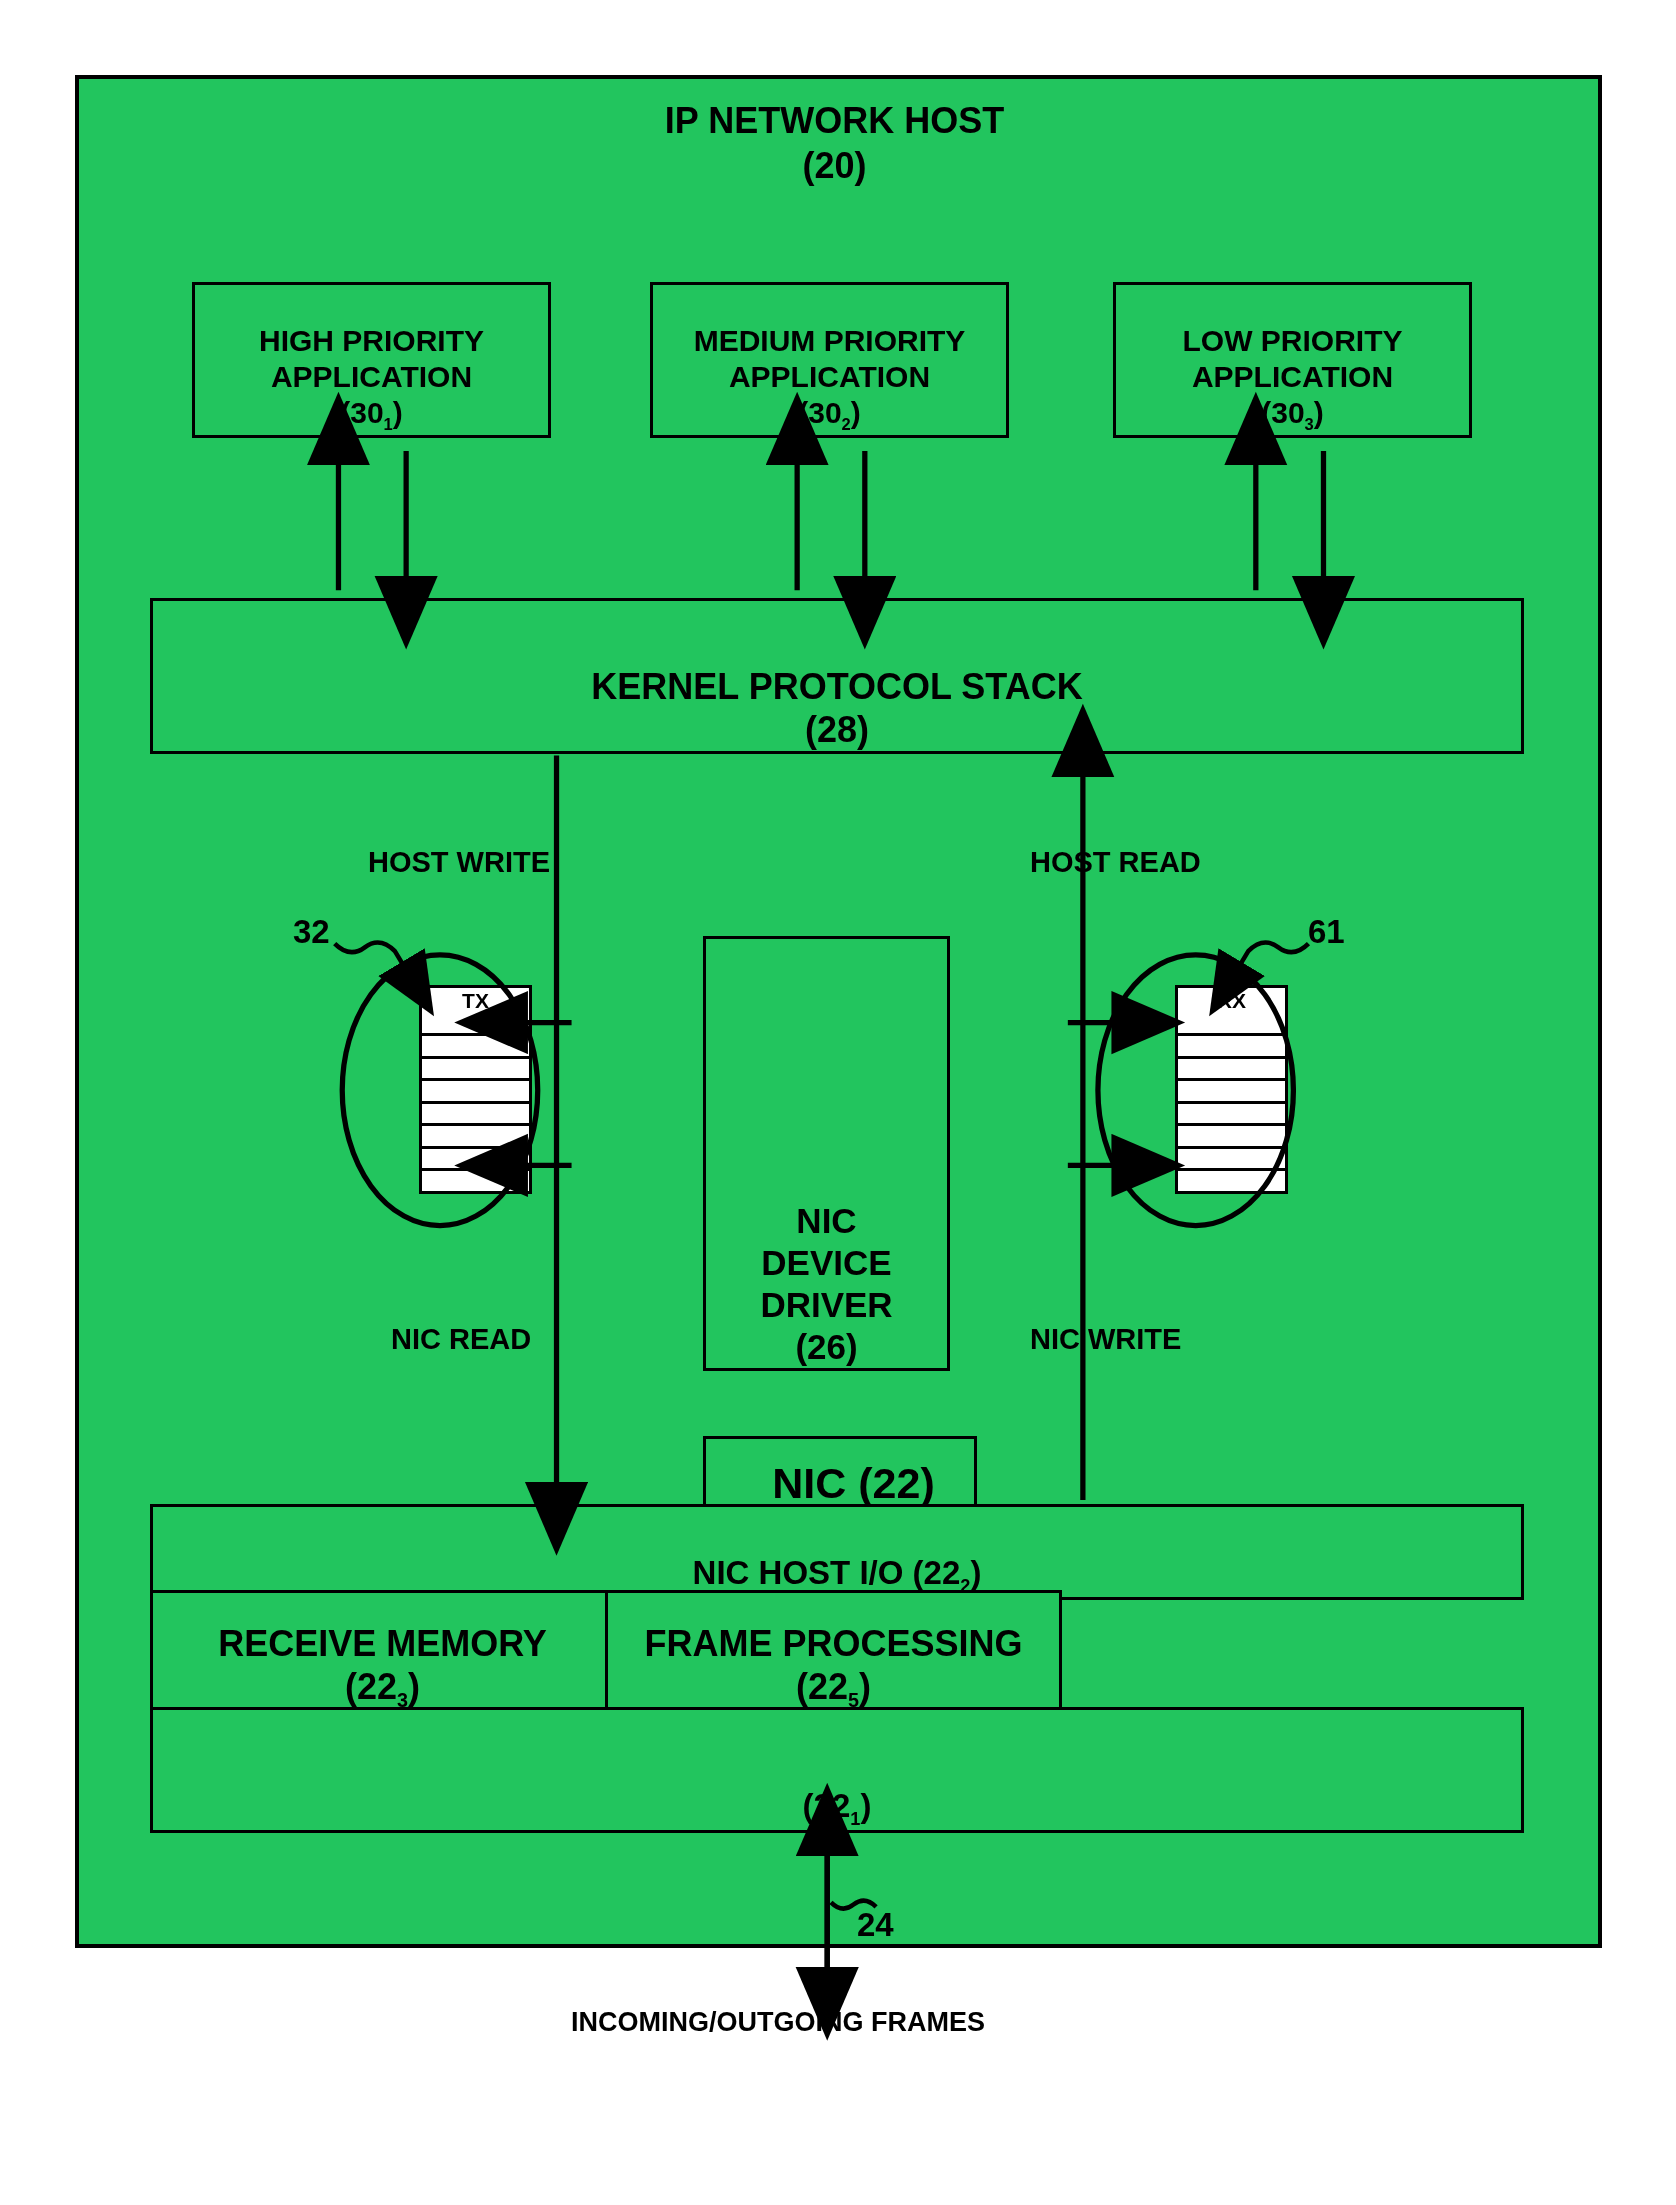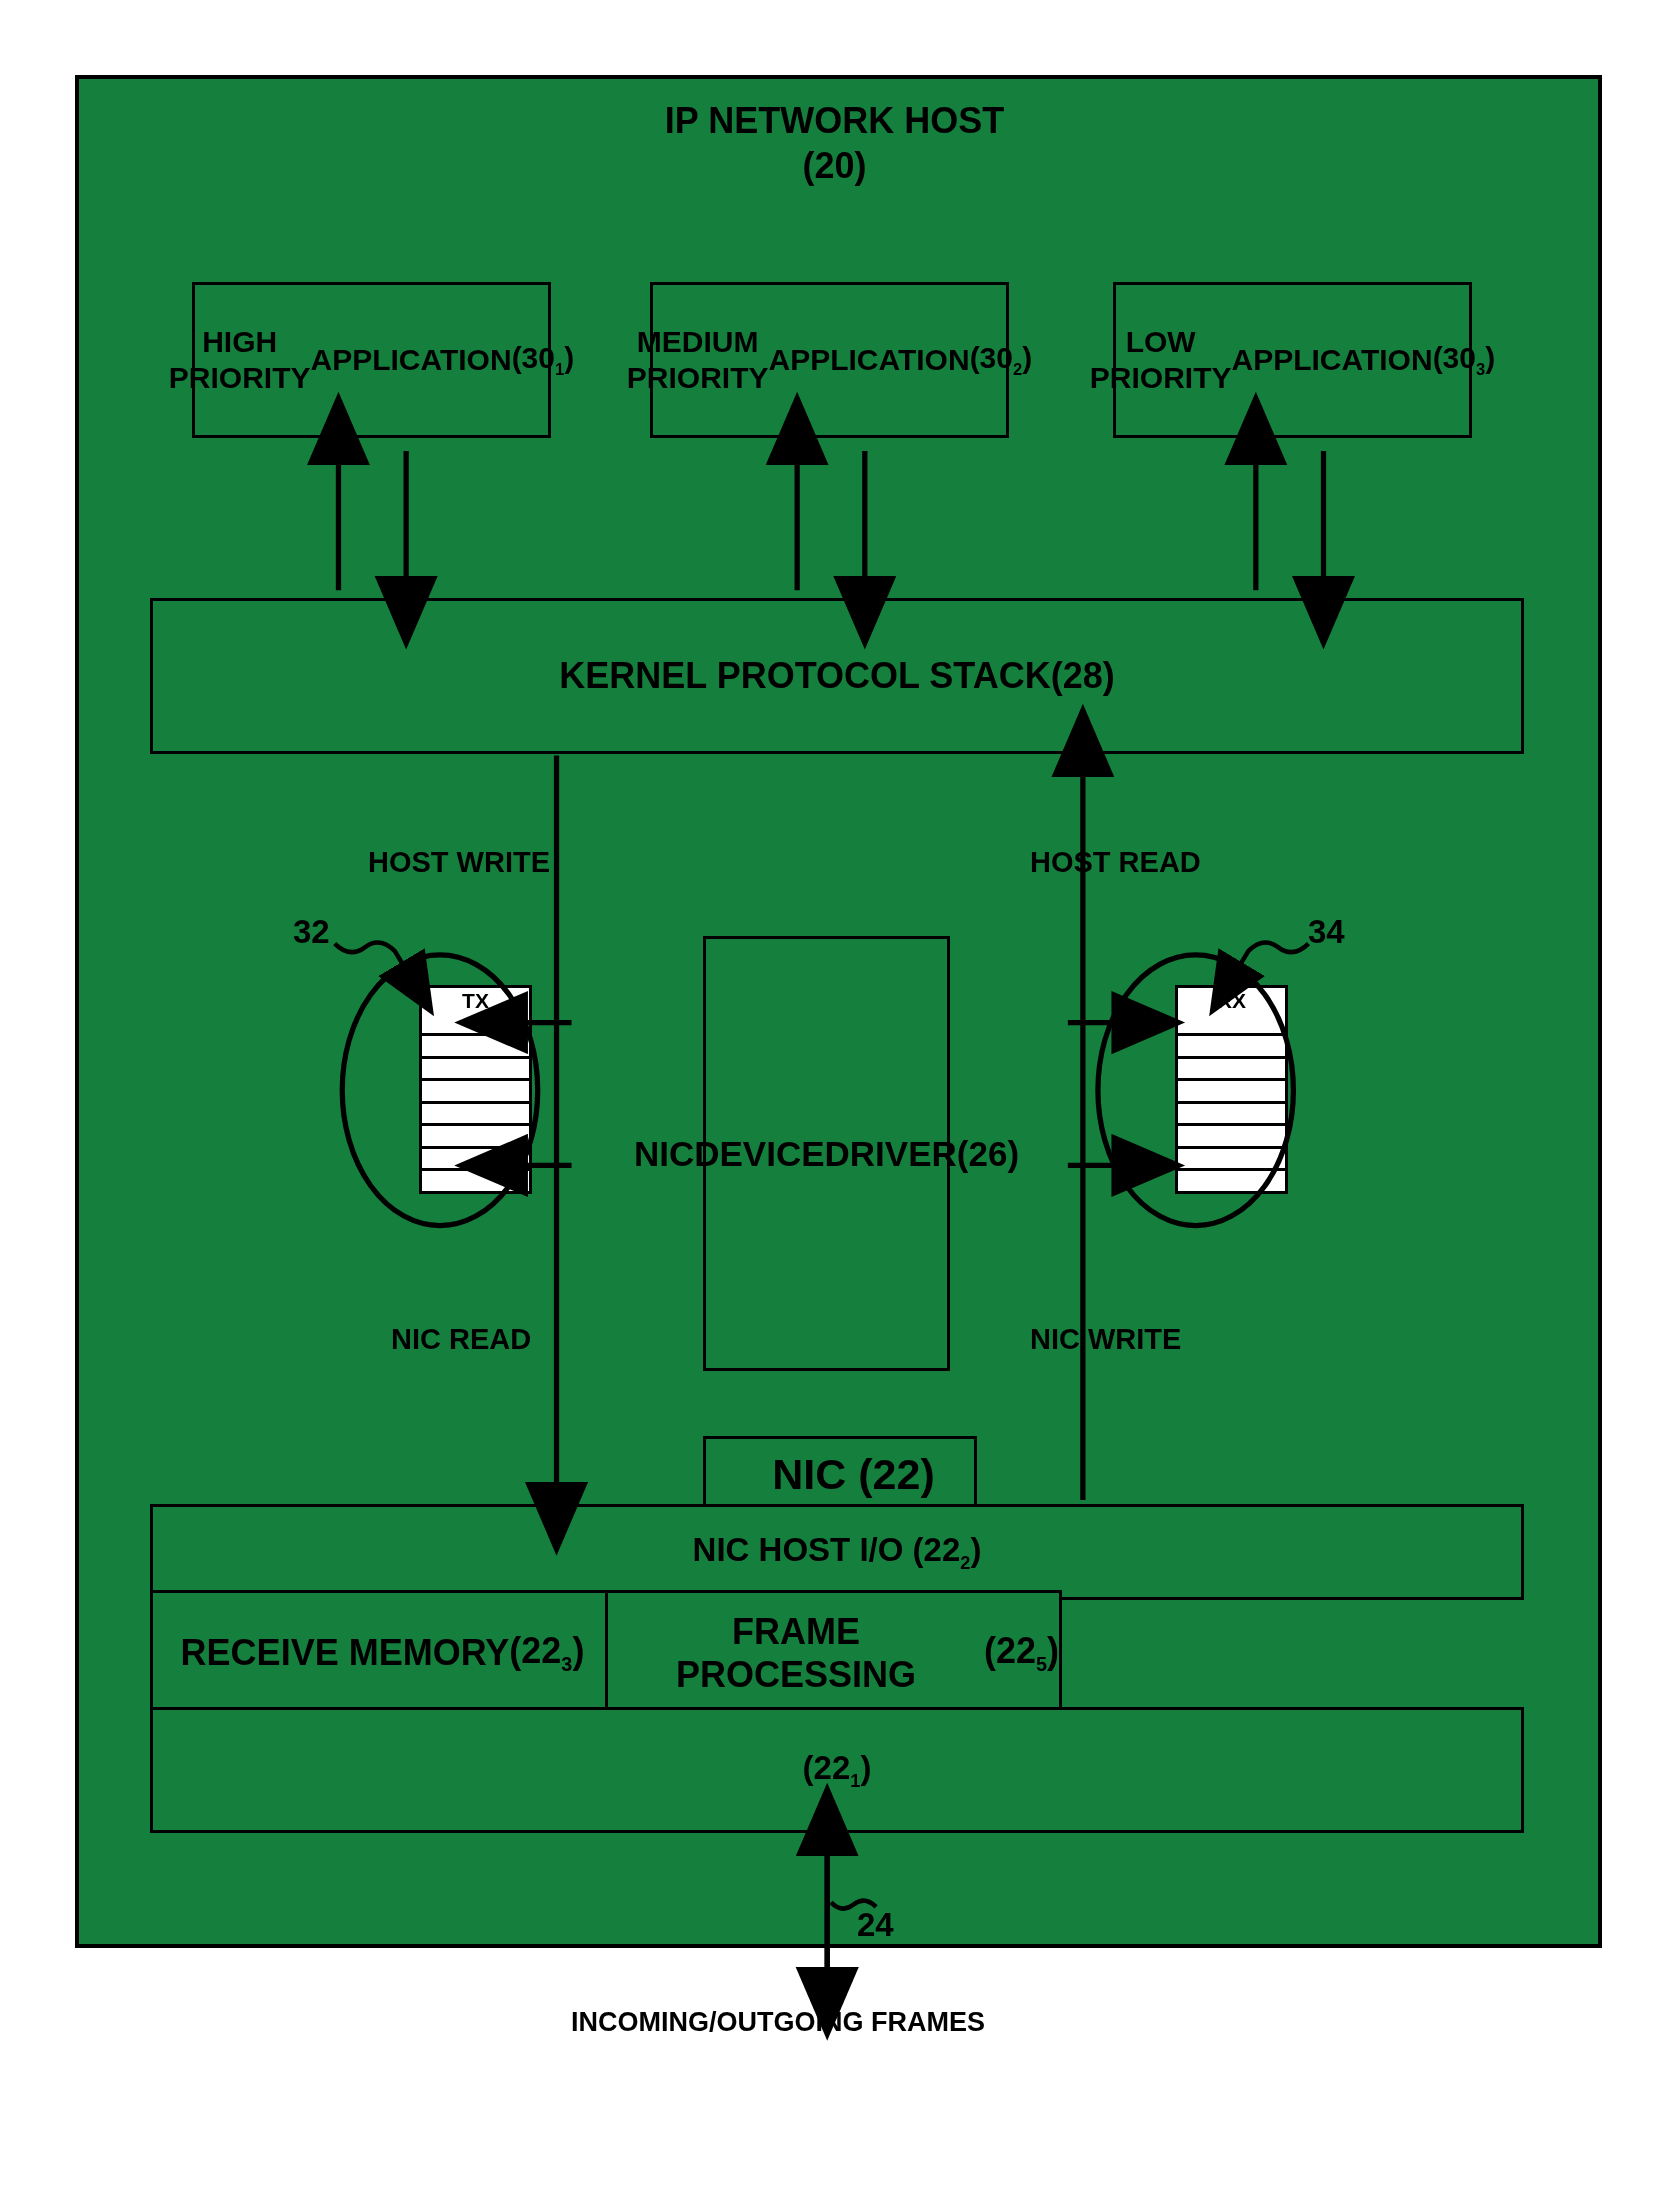--- a/index.html
+++ b/index.html
@@ -9,26 +9,26 @@
     background: #fff;
   }
   .canvas {
     position: relative;
     width: 1617px;
     height: 2143px;
   }
   .box {
     position: absolute;
     border: 3.8px solid #000;
-    background: #15803d;
+    background: #22c55e;
     text-align: center;
     display: flex;
-    flex-direction: row;
+    flex-direction: column;
     align-items: center;
-    justify-content: center;
+    justify-content: flex-end;
     font-weight: bold;
     line-height: 1.2;
   }
   .outer {
     left: 45px;
     top: 45px;
     width: 1519px;
     height: 1865px;
     border-width: 4.5px;
   }
@@ -224,21 +224,21 @@
     <div class="header">RX</div>
     <div class="row"></div>
     <div class="row"></div>
     <div class="row"></div>
     <div class="row"></div>
     <div class="row"></div>
     <div class="row"></div>
     <div class="row"></div>
     <div class="row"></div>
   </div>
-  <div class="label squiggle-label" style="left:1278px;top:883px">34</div>
+  <div class="label squiggle-label" style="left:1278px;top:883px">61</div>
 
   <div class="label squiggle-label" style="left:827px;top:1876px">24</div>
 
 
   <svg class="overlay" viewBox="0 0 2150 2850">
     <defs>
       <marker id="ah" markerWidth="16" markerHeight="16" refX="2" refY="6" orient="auto">
         <path d="M0,0 L0,12 L14,6 z" fill="#000"></path>
       </marker>
     </defs>

